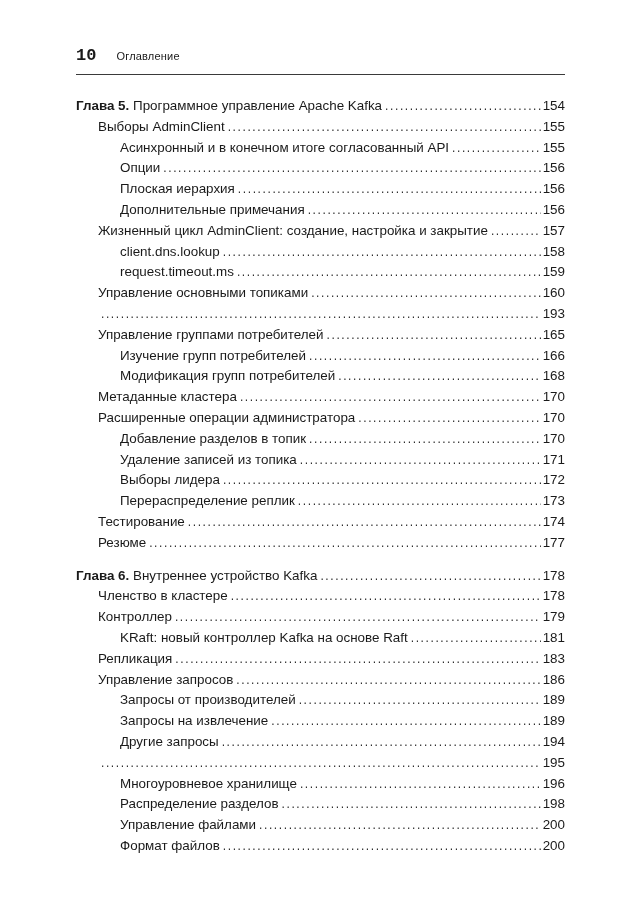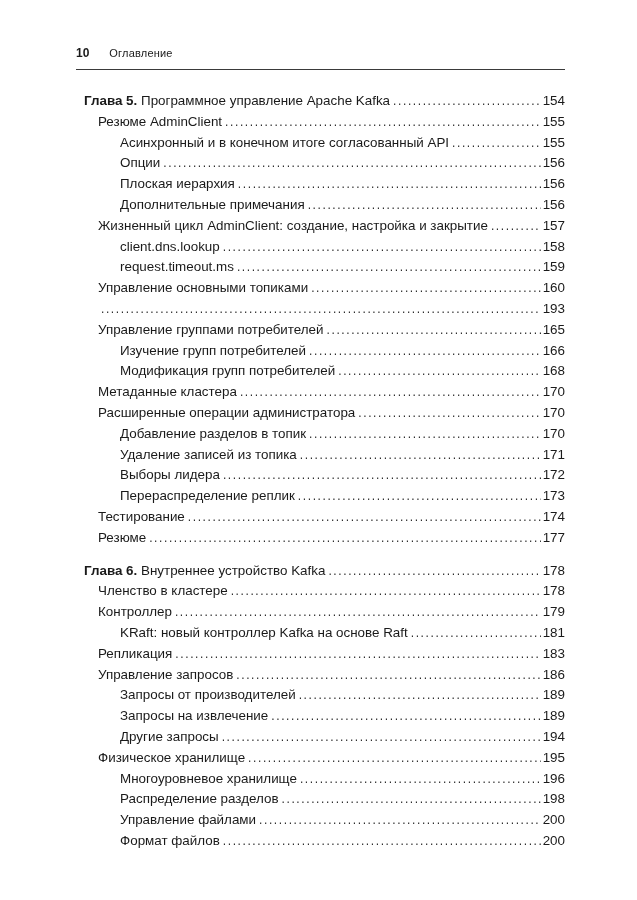--- a/index.html
+++ b/index.html
@@ -13,32 +13,32 @@
   }
   .page { padding: 46px 72px 0 76px; }
 
   .running-head {
     display: flex;
     align-items: baseline;
     gap: 20px;
     padding-bottom: 9px;
     border-bottom: 1.2px solid #3a3a3a;
   }
-  .folio { font-size: 12px; font-weight: bold; }
+  .folio { font-size: 17px; font-weight: bold; font-family: Liberation Mono, monospace; }
   .head-title { font-size: 11px; letter-spacing: 0.2px; }
 
   .toc { margin-top: 21px; }
 
   .toc-entry {
     display: flex;
     align-items: baseline;
     font-size: 13.4px;
     line-height: 19.8px;
   }
-  .toc-entry.level-0 { margin-top: 12px; margin-left: 8px; }
+  .toc-entry.level-0 { margin-top: 12px; }
   .toc-entry.level-1 { padding-left: 22px; }
   .toc-entry.level-2 { padding-left: 44px; }
 
   .chapter-prefix { font-weight: bold; }
   .toc-text { white-space: nowrap; }
 
   .dots {
     flex: 1 1 auto;
     overflow: hidden;
     white-space: nowrap;
@@ -61,21 +61,21 @@
     <span class="head-title">Оглавление</span>
   </div>
 
   <div class="toc">
       <div class="toc-entry level-0">
         <span class="toc-text"><span class="chapter-prefix">Глава 5.</span> <span>Программное управление Apache Kafka</span></span>
         <span class="dots">............................................................................................................................................................................................................................................................................................................</span>
         <span class="toc-page">154</span>
       </div>
       <div class="toc-entry level-1">
-        <span class="toc-text"><span>Резюме AdminClient</span></span>
+        <span class="toc-text"><span>Выборы AdminClient</span></span>
         <span class="dots">............................................................................................................................................................................................................................................................................................................</span>
         <span class="toc-page">155</span>
       </div>
       <div class="toc-entry level-2">
         <span class="toc-text"><span>Асинхронный и в конечном итоге согласованный API</span></span>
         <span class="dots">............................................................................................................................................................................................................................................................................................................</span>
         <span class="toc-page">155</span>
       </div>
       <div class="toc-entry level-2">
         <span class="toc-text"><span>Опции</span></span>
@@ -210,21 +210,20 @@
         <span class="toc-text"><span>Запросы на извлечение</span></span>
         <span class="dots">............................................................................................................................................................................................................................................................................................................</span>
         <span class="toc-page">189</span>
       </div>
       <div class="toc-entry level-2">
         <span class="toc-text"><span>Другие запросы</span></span>
         <span class="dots">............................................................................................................................................................................................................................................................................................................</span>
         <span class="toc-page">194</span>
       </div>
       <div class="toc-entry level-1">
-        <span class="toc-text"><span>Физическое хранилище</span></span>
         <span class="dots">............................................................................................................................................................................................................................................................................................................</span>
         <span class="toc-page">195</span>
       </div>
       <div class="toc-entry level-2">
         <span class="toc-text"><span>Многоуровневое хранилище</span></span>
         <span class="dots">............................................................................................................................................................................................................................................................................................................</span>
         <span class="toc-page">196</span>
       </div>
       <div class="toc-entry level-2">
         <span class="toc-text"><span>Распределение разделов</span></span>

